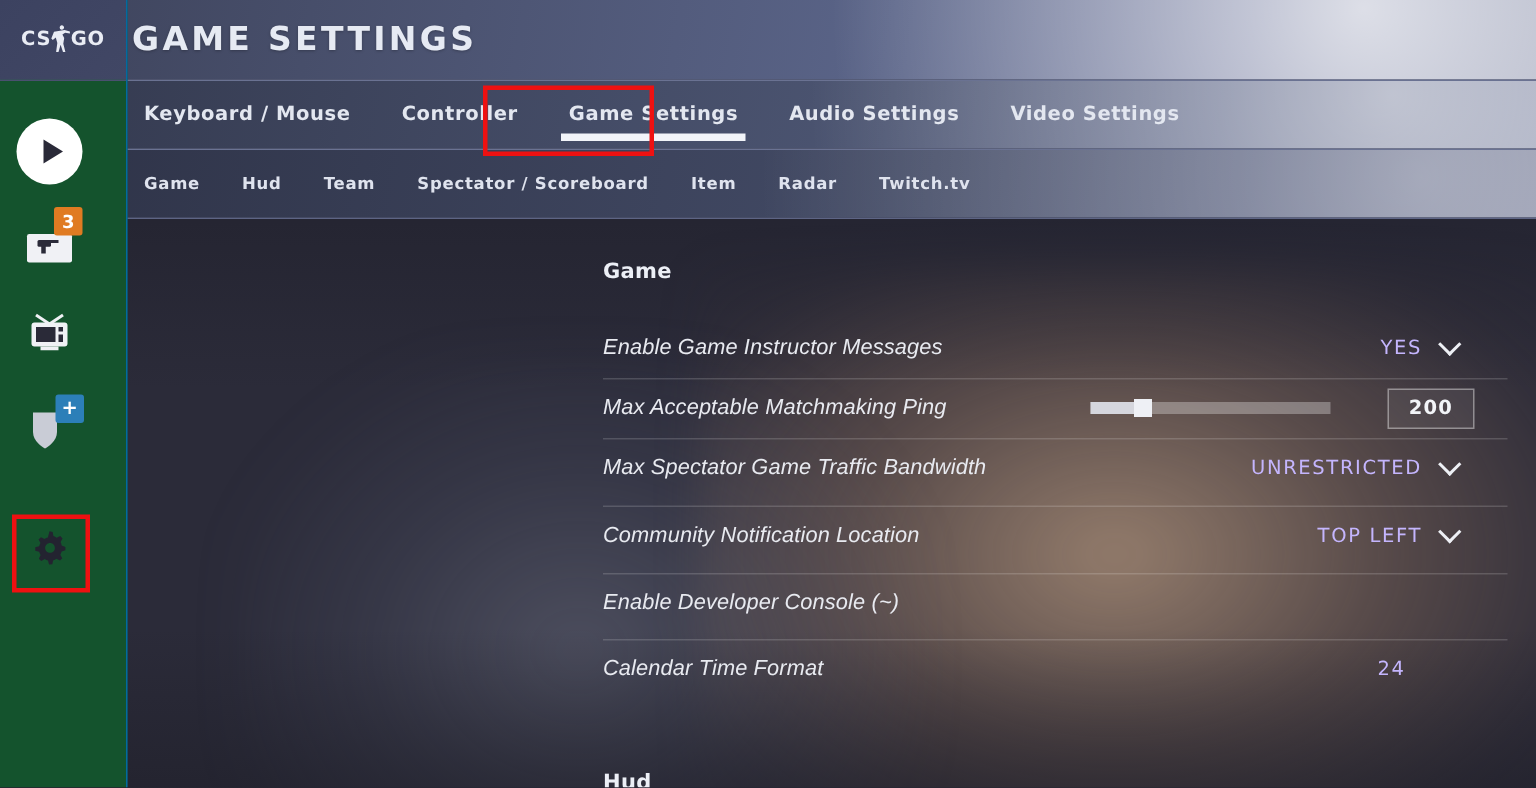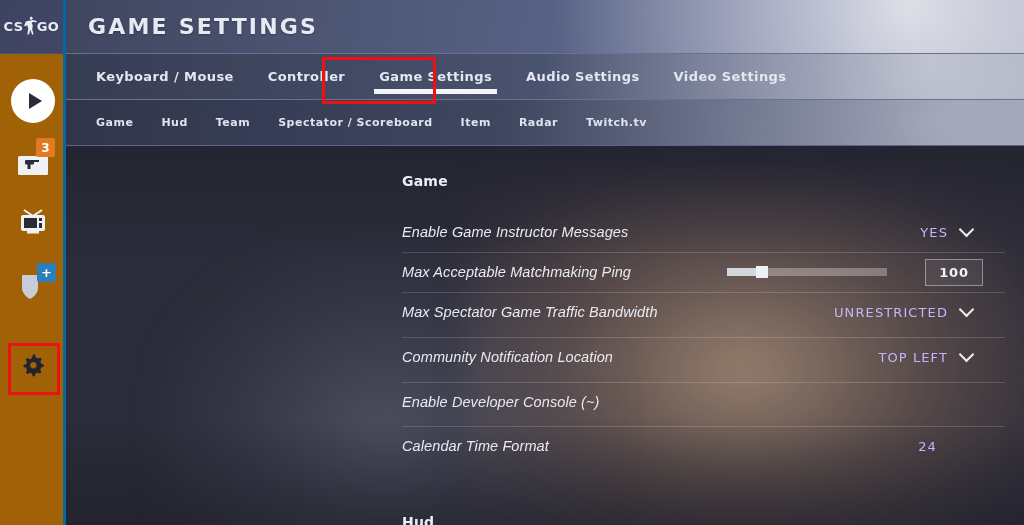--- a/index.html
+++ b/index.html
@@ -12,23 +12,23 @@
   }
   #app {
     position: relative;
     width: 1024px; height: 525px;
     overflow: hidden;
   }
 
   
   .rail {
     position: absolute; left: 0; top: 0;
-    width: 66px; height: 525px;
-    background: #a16207;
-    border-right: 3px solid #0369a1;
+    width: 85px; height: 525px;
+    background: #14532d;
+    border-right: 1px solid #0369a1;
     z-index: 40;
   }
   .rail-logo {
     position: relative;
     height: 54px;
     background: linear-gradient(135deg, #3c4260 0%, #414765 100%);
     border-bottom: 1px solid #4a5070;
     display: flex; align-items: center; justify-content: center;
   }
   .logo-text {
@@ -417,21 +417,21 @@
 
       <div class="row" style="top:106px;">
         <span class="divider"></span>
         <span class="row-label">Max Acceptable Matchmaking Ping</span>
         <span class="slider-wrap">
           <span class="slider-track">
             <span class="slider-fill" style="width: 22%;"></span>
             <span class="slider-knob" style="left: 22%;"></span>
           </span>
         </span>
-        <span class="value-box">100</span>
+        <span class="value-box">200</span>
       </div>
 
       <div class="row" style="top:146px;">
         <span class="divider"></span>
         <span class="row-label">Max Spectator Game Traffic Bandwidth</span>
         <span class="row-value">
           <span>UNRESTRICTED</span>
           <span class="chev"></span>
         </span>
       </div>

